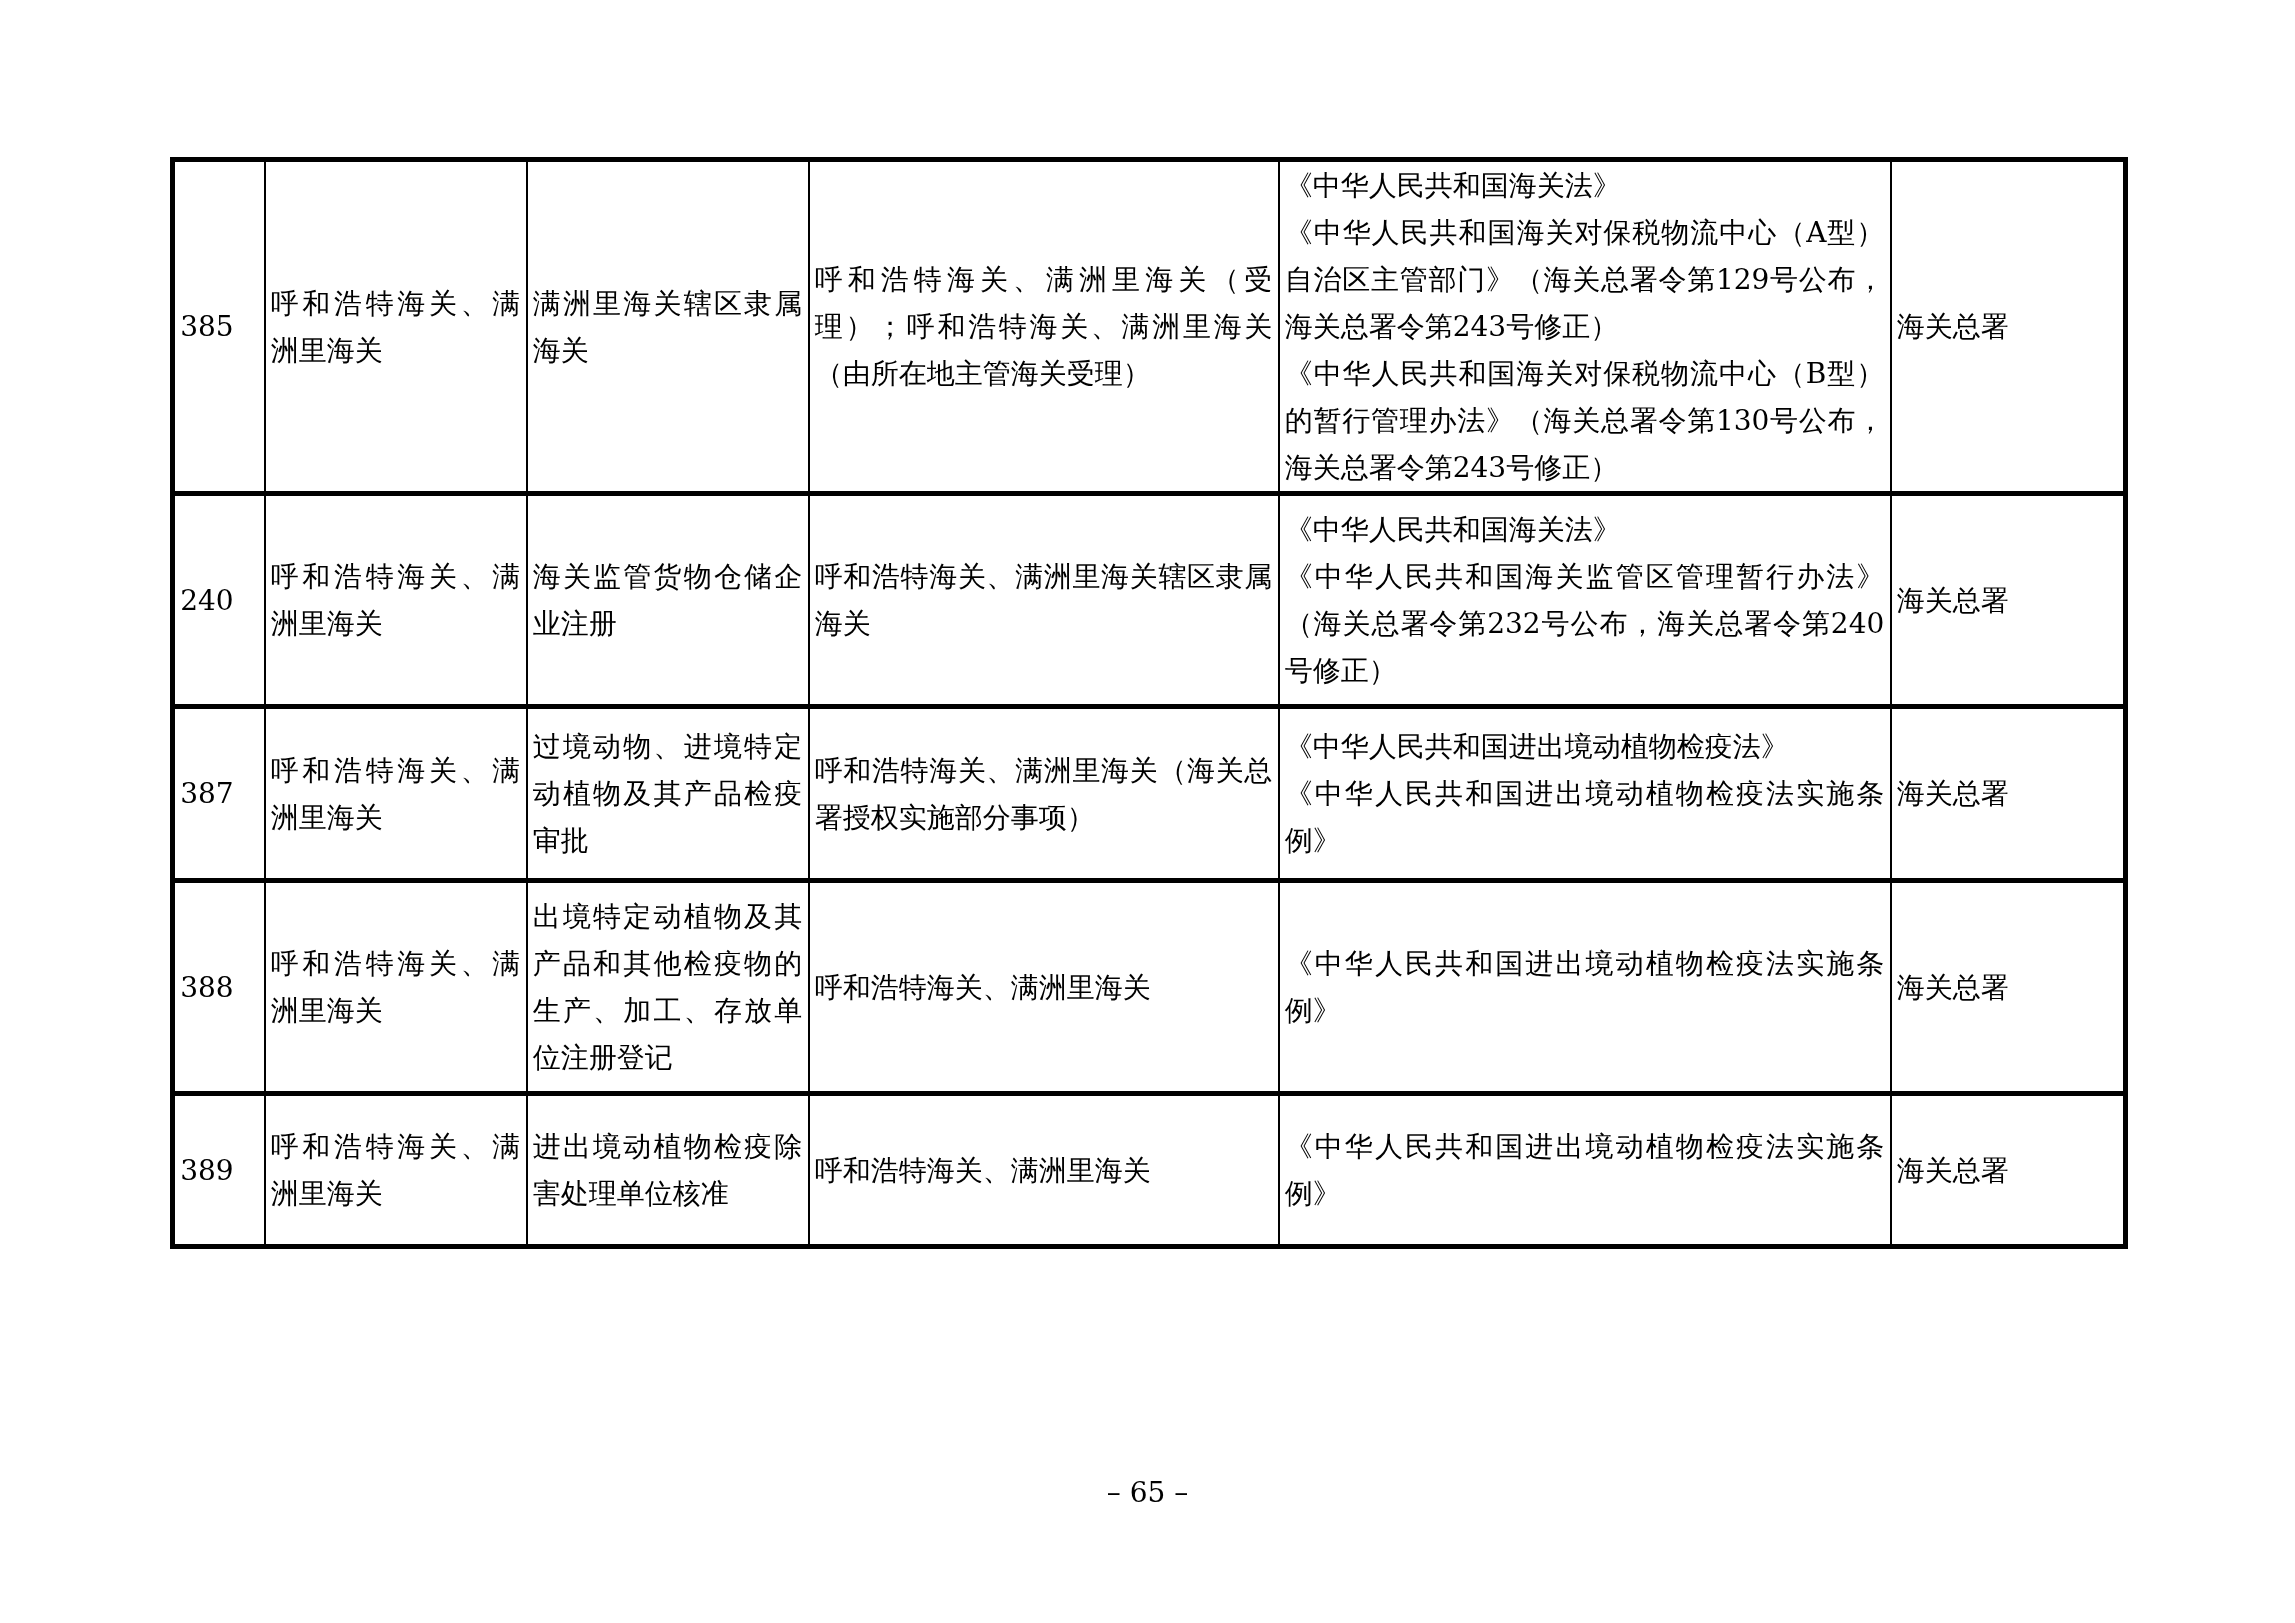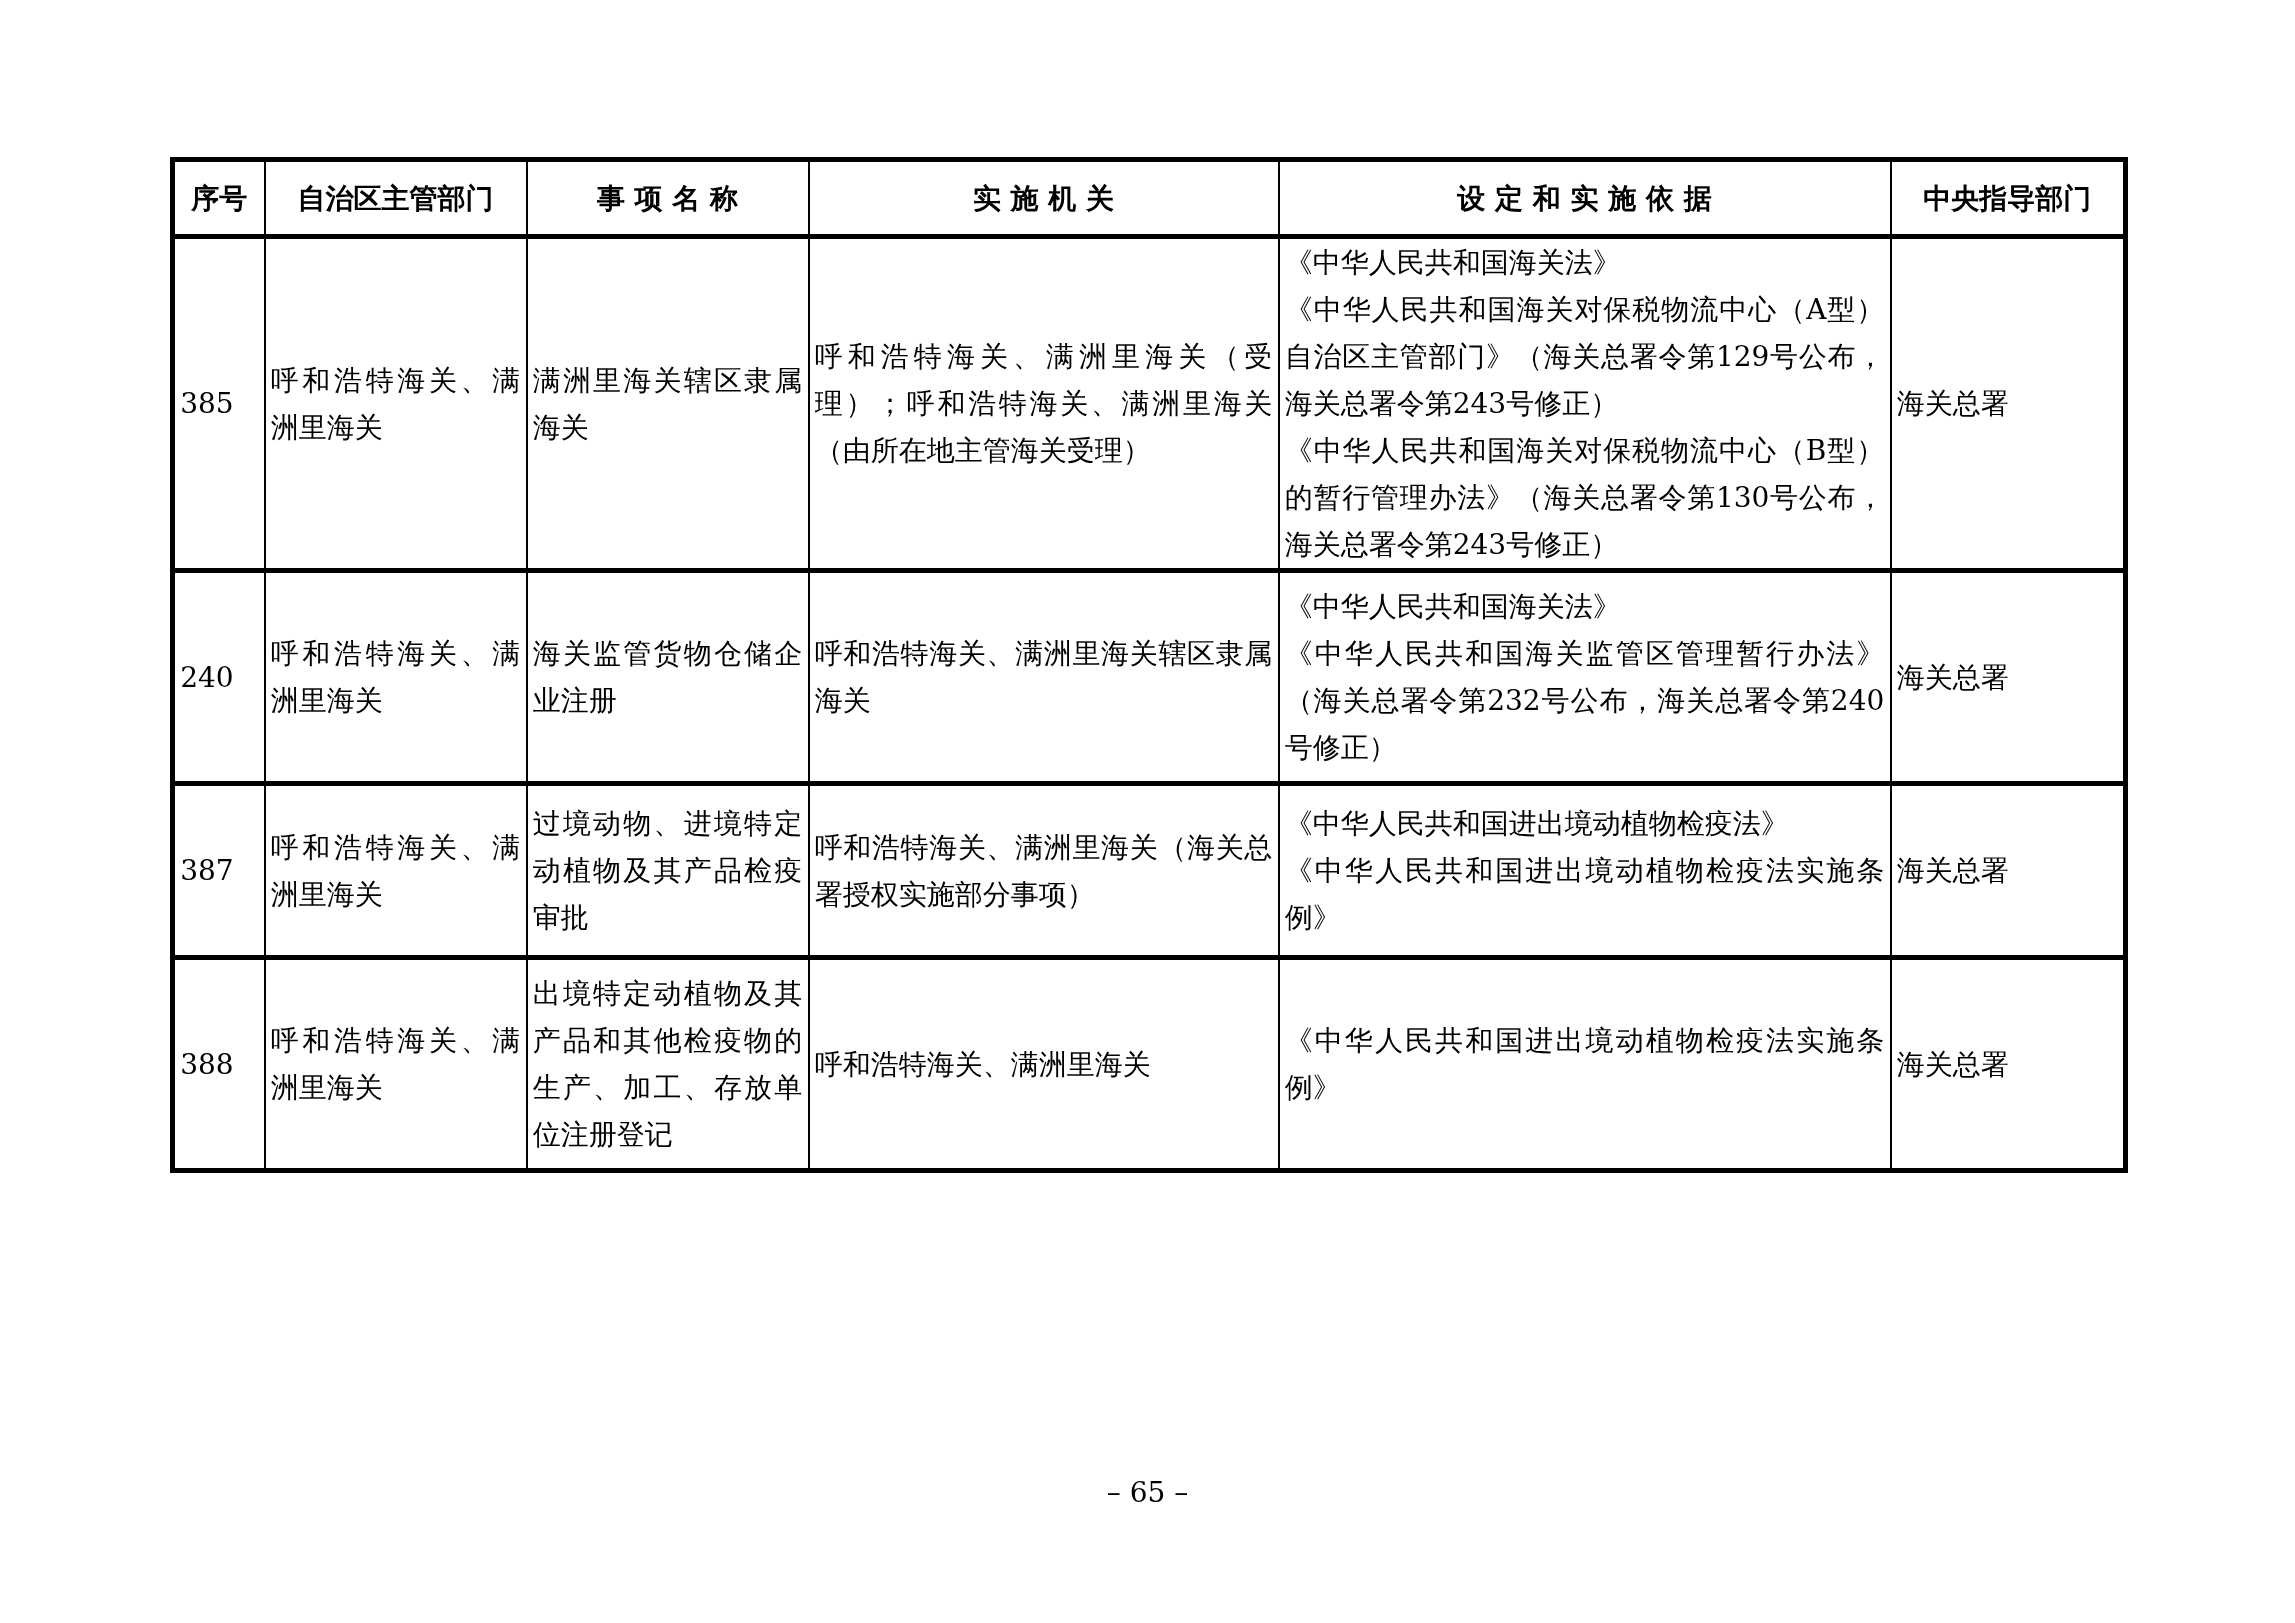--- a/index.html
+++ b/index.html
@@ -73,28 +73,20 @@
     <colgroup>
       <col style="width:92px">
       <col style="width:262px">
       <col style="width:282px">
       <col style="width:470px">
       <col style="width:612px">
       <col style="width:235px">
     </colgroup>
 
     <tbody>
-        <tr class="hdr">
-      <th>序号</th>
-      <th>自治区主管部门</th>
-      <th>事 项 名 称</th>
-      <th>实  施  机  关</th>
-      <th>设 定 和 实 施 依 据</th>
-      <th>中央指导部门</th>
-    </tr>
 
     <tr class="h450">
       <td class="num">385</td>
       <td class="text">呼和浩特海关、满洲里海关</td>
       <td class="text">满洲里海关辖区隶属海关</td>
       <td class="text">呼和浩特海关、满洲里海关（受理）；呼和浩特海关、满洲里海关（由所在地主管海关受理）</td>
       <td class="text">
         <div class="basis-line">《中华人民共和国海关法》</div>
         <div class="basis-line">《中华人民共和国海关对保税物流中心（A型）自治区主管部门》（海关总署令第129号公布，海关总署令第243号修正）</div>
         <div class="basis-line">《中华人民共和国海关对保税物流中心（B型）的暂行管理办法》（海关总署令第130号公布，海关总署令第243号修正）</div>
@@ -130,20 +122,30 @@
       <td class="num">388</td>
       <td class="text">呼和浩特海关、满洲里海关</td>
       <td class="text">出境特定动植物及其产品和其他检疫物的生产、加工、存放单位注册登记</td>
       <td class="text">呼和浩特海关、满洲里海关</td>
       <td class="text">
         <div class="basis-line">《中华人民共和国进出境动植物检疫法实施条例》</div>
       </td>
       <td class="central">海关总署</td>
     </tr>
 
+    <tr class="h234">
+      <td class="num">389</td>
+      <td class="text">呼和浩特海关、满洲里海关</td>
+      <td class="text">进出境动植物检疫除害处理单位核准</td>
+      <td class="text">呼和浩特海关、满洲里海关</td>
+      <td class="text">
+        <div class="basis-line">《中华人民共和国进出境动植物检疫法实施条例》</div>
+      </td>
+      <td class="central">海关总署</td>
+    </tr>
 
 
   </tbody>
     </table>
 
   <div class="page-number">– 65 –</div>
 
 </div>
 
 

